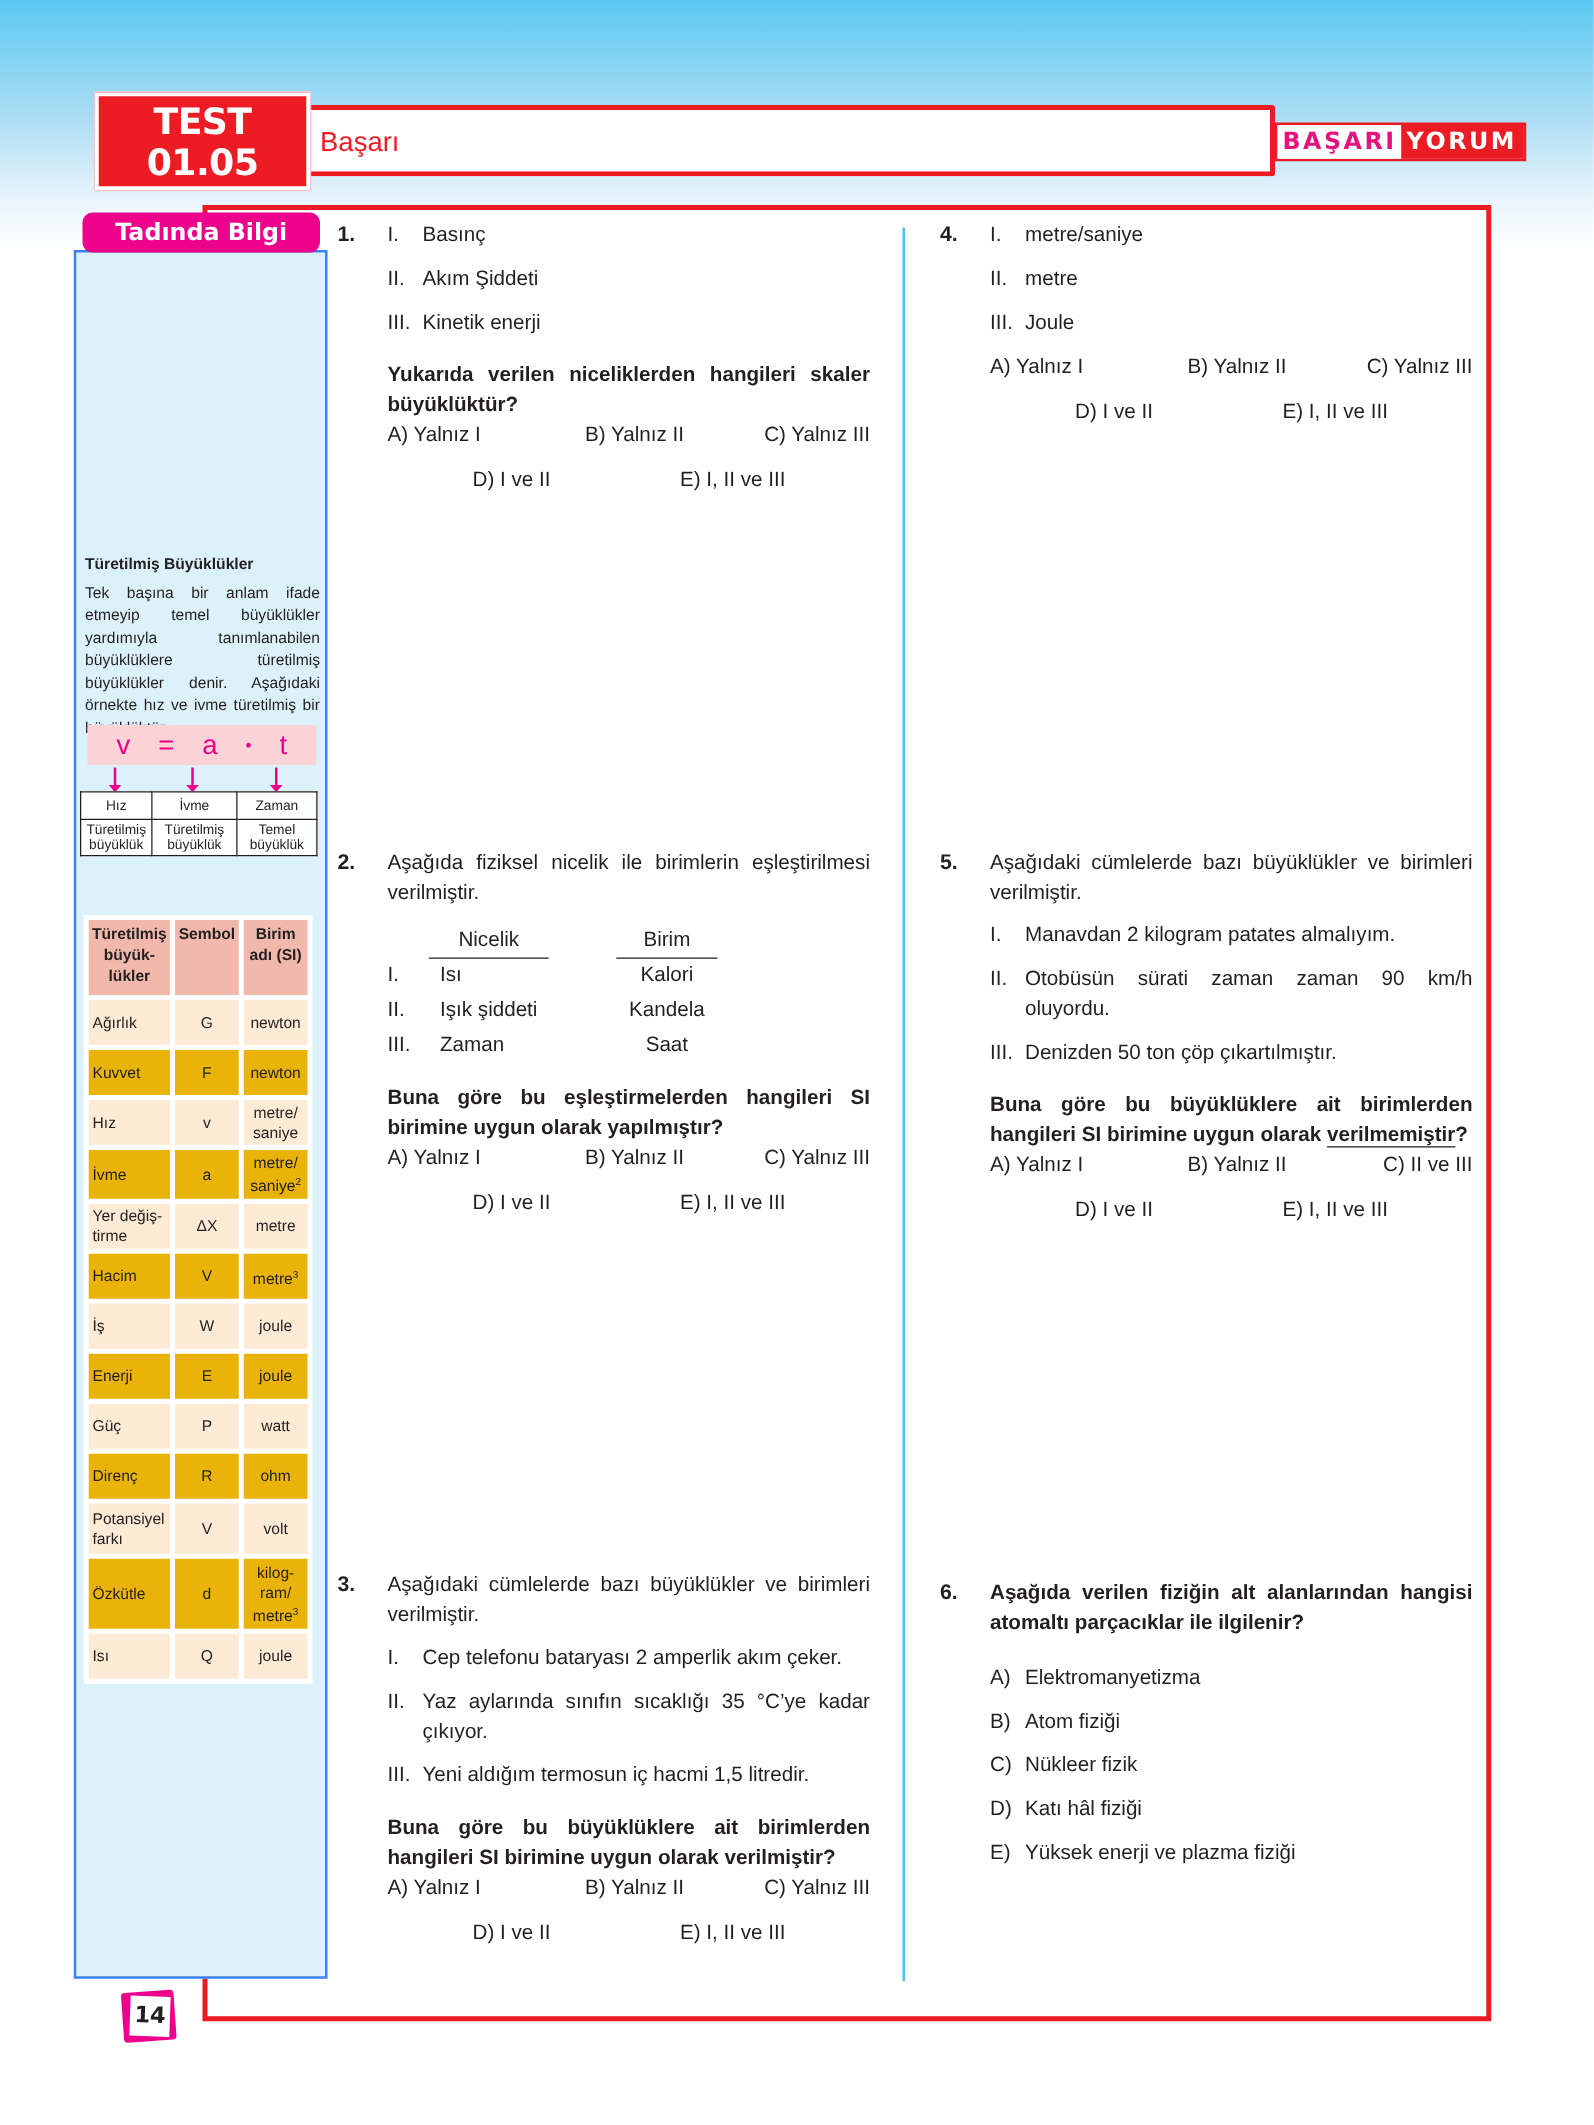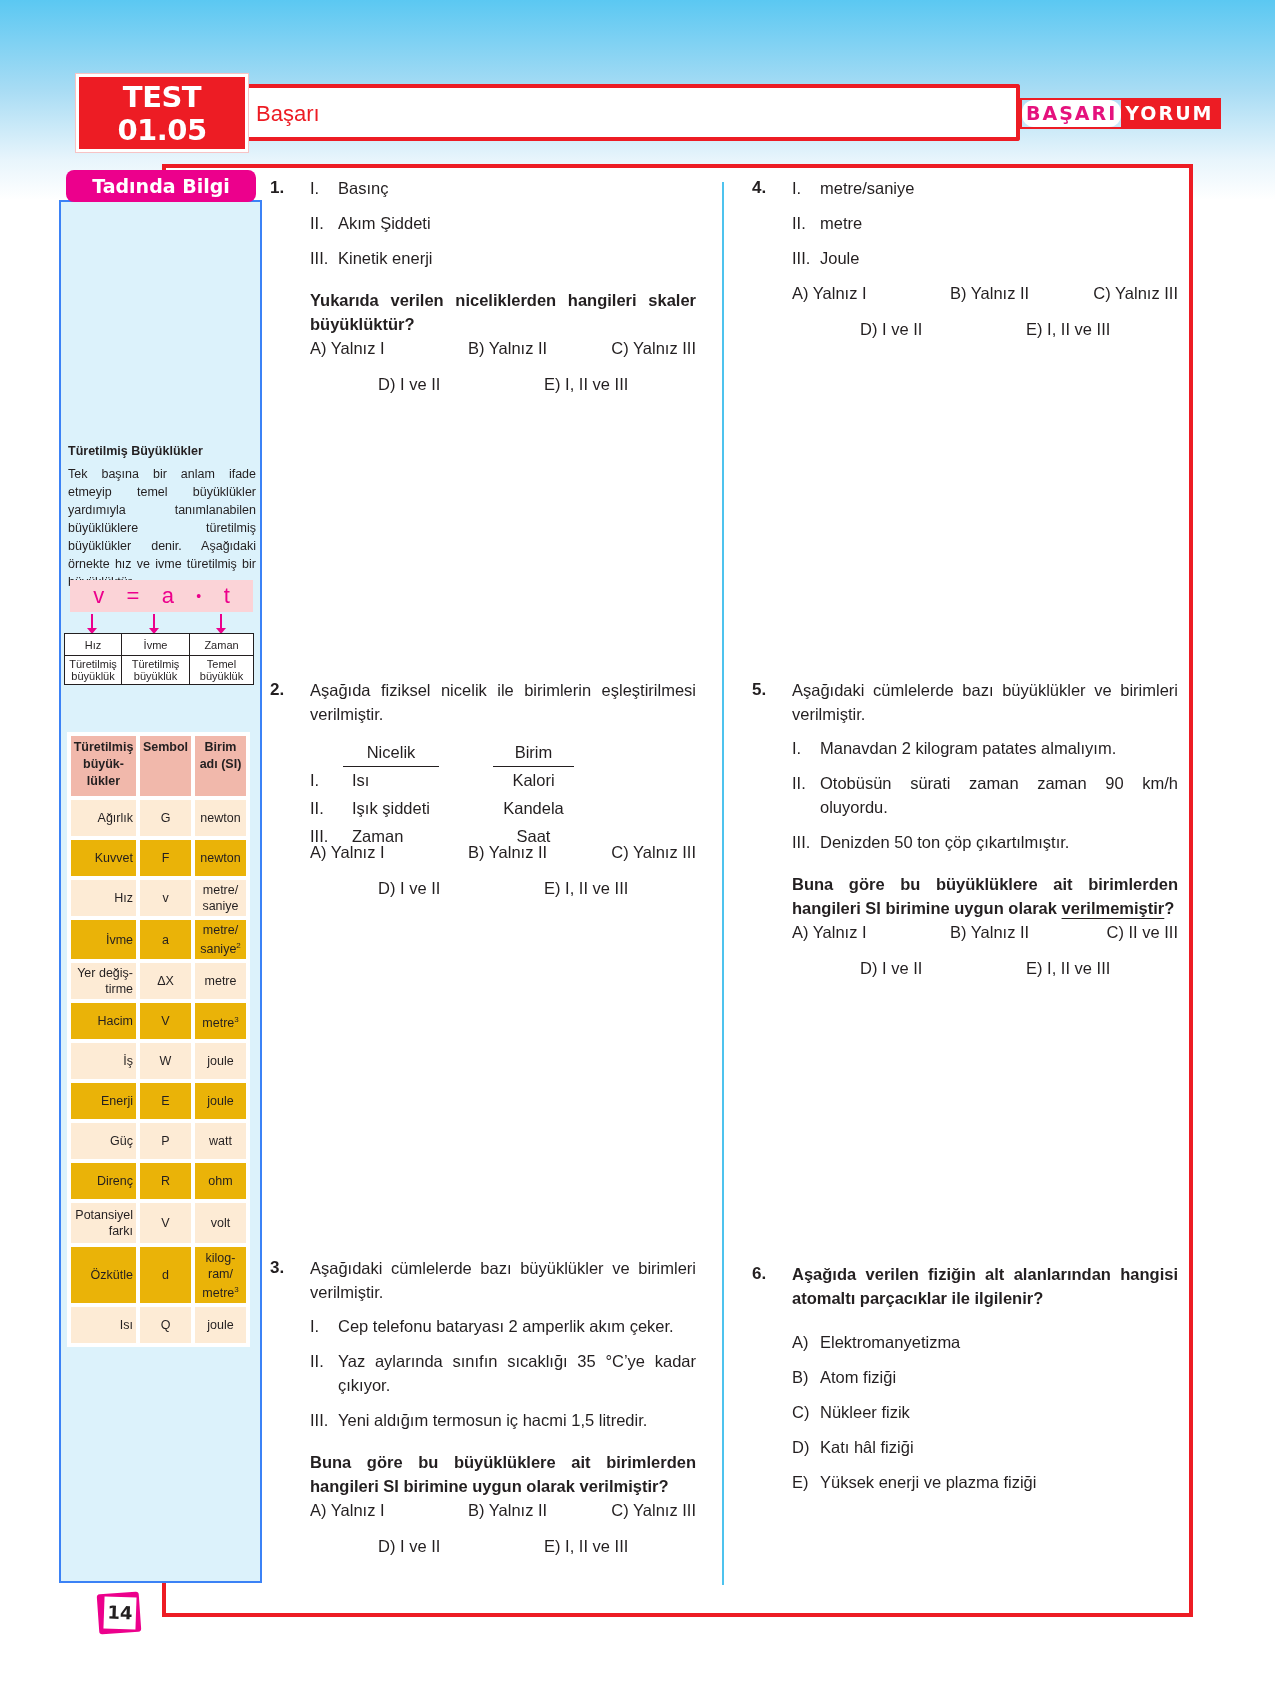--- a/index.html
+++ b/index.html
@@ -27,21 +27,21 @@
     border-radius: 0 3px 3px 0;
   }
   .title-text {
     position: absolute; left: 8px; top: 13px; color: #ed1c24; font-size: 22px;
   }
   .brand {
     position: absolute; left: 1020px; top: 98px; height: 31px; display: flex;
     font-family: "DejaVu Sans", sans-serif; font-weight: bold; font-size: 19px;
     letter-spacing: 2px; border: 2px solid #ed1c24;
   }
-  .brand .b1 { background: #fff; color: #e5127d; padding: 2px 4px 0 4px; border-radius: 12px; }
+  .brand .b1 { background: #fff; color: #e5127d; padding: 2px 4px 0 4px; }
   .brand .b2 { background: #ed1c24; color: #fff; padding: 2px 6px 0 4px; }
 
   
   .main-frame {
     position: absolute; left: 162px; top: 164px; width: 1031px; height: 1453px;
     border: 4px solid #ed1c24; background: #fff;
   }
 
   
   .sidebar-tab {
@@ -78,21 +78,21 @@
     font-size: 11px; background: #fff;
   }
   .ftable td { border: 1px solid #231f20; text-align: center; padding: 2px 1px; line-height: 12px; }
   .ftable tr:first-child td { height: 22px; }
 
   .utable {
     position: absolute; left: 9px; top: 530px; width: 183px;
     border-collapse: separate; border-spacing: 4px; background: #fff; font-size: 12.5px;
     margin-left: -3px;
   }
-  .utable td { padding: 2px 3px; line-height: 16px; vertical-align: middle; text-align: right; }
+  .utable td { padding: 2px 3px; line-height: 16px; vertical-align: middle; }
   .utable th {
     background: #f1b8ab; font-weight: bold; font-size: 12.5px; line-height: 17px;
     padding: 3px 2px; vertical-align: top;
   }
   .utable .c2, .utable .c3 { text-align: center; }
   .utable tr.o td { background: #fdebd5; }
   .utable tr.g td { background: #eab308; }
   .utable sup { font-size: 8px; }
 
   
@@ -292,20 +292,21 @@
         <span style="left:0">II.</span>
         <span style="left:42px">Işık şiddeti</span>
         <span style="left:183px;width:81px;text-align:center">Kandela</span>
       </div>
       <div class="row" style="top:84px">
         <span style="left:0">III.</span>
         <span style="left:42px">Zaman</span>
         <span style="left:183px;width:81px;text-align:center">Saat</span>
       </div>
     </div>
+    <div class="qtext" style="margin-top:26px">Buna göre bu eşleştirmelerden hangileri SI birimine uygun olarak yapılmıştır?</div>
     <div class="opts">
       <span class="opt-a">A) Yalnız I</span>
       <span class="opt-b">B) Yalnız II</span>
       <span class="opt-c">C) Yalnız III</span>
       <span class="opt-d">D) I ve II</span>
       <span class="opt-e">E) I, II ve III</span>
     </div>
   </div>
 </div>
 

